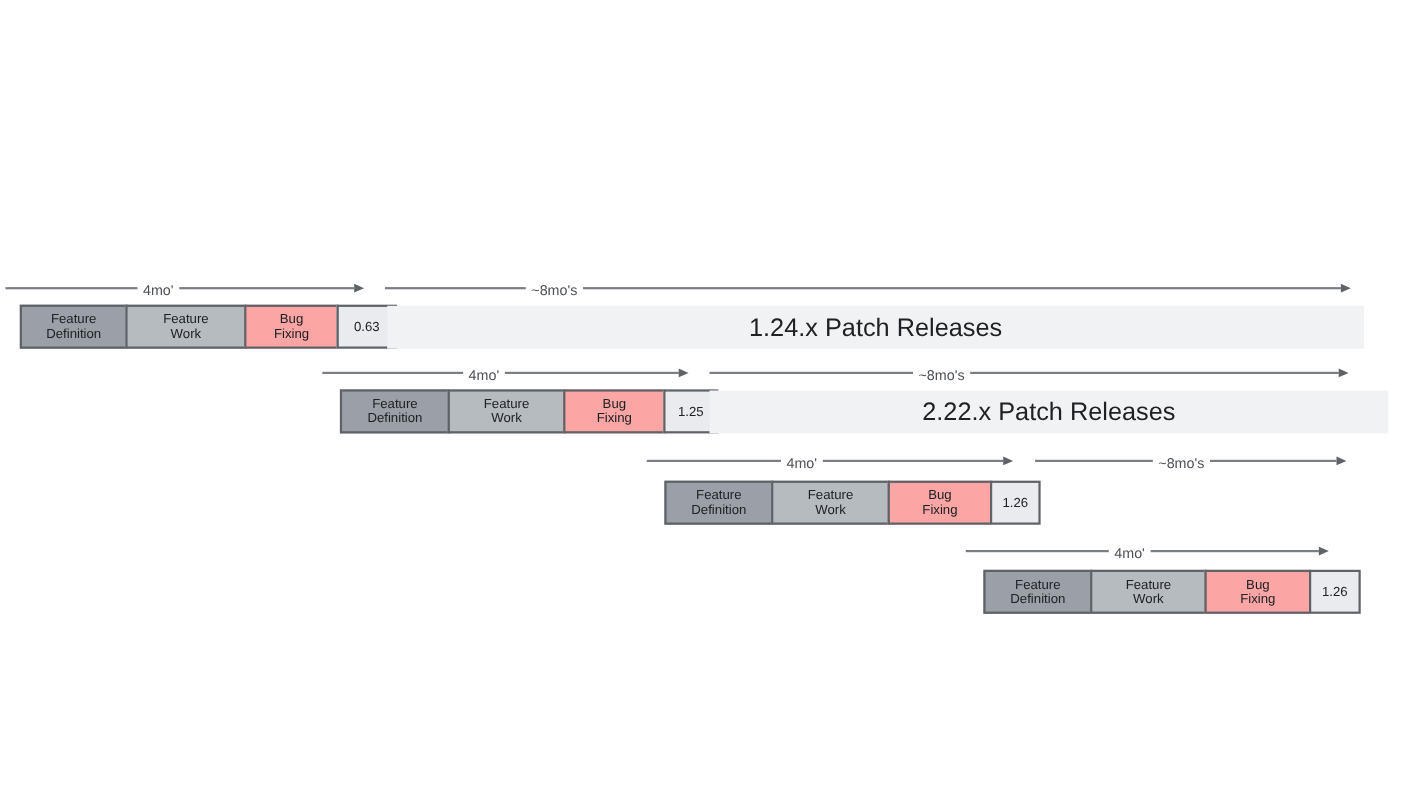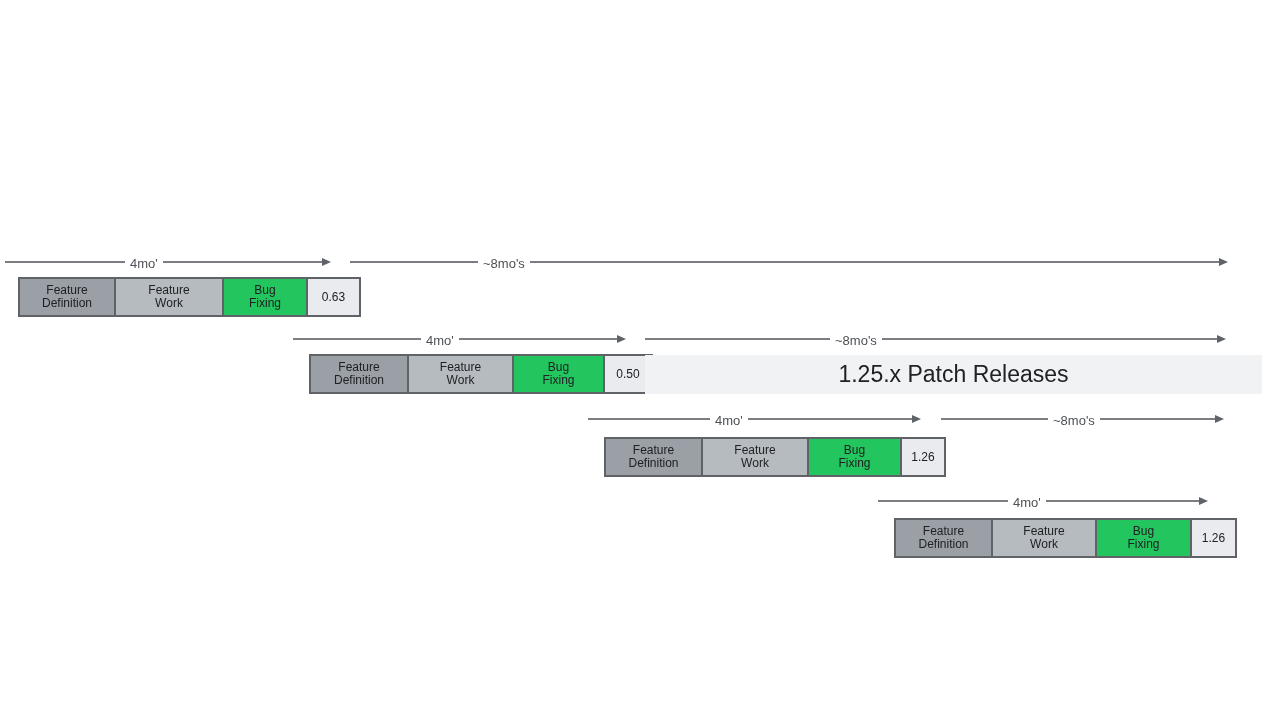--- a/index.html
+++ b/index.html
@@ -52,21 +52,21 @@
     align-items: center;
     justify-content: center;
     text-align: center;
     font-size: 12px;
     line-height: 13px;
     color: #202124;
   }
   .pbox + .pbox { margin-left: -2px; }
   .fd  { background: #9aa0a6; }
   .fw  { background: #b6bbc0; }
-  .bf  { background: #22c55e; }
+  .bf  { background: #fca5a5; }
   .ver { background: #e9ebee; }
 
   
   .patch-bar {
     position: absolute;
     height: 39px;
     background: #f1f2f4;
     display: flex;
     align-items: center;
     justify-content: center;
@@ -104,20 +104,23 @@
       <span>Work</span>
     </div>
     <div class="pbox bf" style="width:86px;">
       <span>Bug</span>
       <span>Fixing</span>
     </div>
     <div class="pbox ver" style="width:55px;">
       <span>0.63</span>
     </div>
   </div>
+  <div class="patch-bar" style="left:352px; top:278px; width:888px;">
+    <span>1.24.x Patch Releases</span>
+  </div>
 
   <div class="arrow" style="left:293px; top:333px; width:333px;">
     <span class="seg" style="width:128px;"></span>
     <span class="lbl">4mo'</span>
     <span class="seg seg2"></span>
     <span class="head"></span>
   </div>
   <div class="arrow" style="left:645px; top:333px; width:581px;">
     <span class="seg" style="width:185px;"></span>
     <span class="lbl">~8mo's</span>
@@ -131,25 +134,25 @@
     </div>
     <div class="pbox fw" style="width:107px;">
       <span>Feature</span>
       <span>Work</span>
     </div>
     <div class="pbox bf" style="width:93px;">
       <span>Bug</span>
       <span>Fixing</span>
     </div>
     <div class="pbox ver" style="width:50px;">
-      <span>0.50</span>
+      <span>1.25</span>
     </div>
   </div>
   <div class="patch-bar" style="left:645px; top:355px; width:617px;">
-    <span>1.25.x Patch Releases</span>
+    <span>2.22.x Patch Releases</span>
   </div>
 
   <div class="arrow" style="left:588px; top:413px; width:333px;">
     <span class="seg" style="width:122px;"></span>
     <span class="lbl">4mo'</span>
     <span class="seg seg2"></span>
     <span class="head"></span>
   </div>
   <div class="arrow" style="left:941px; top:413px; width:283px;">
     <span class="seg" style="width:107px;"></span>

